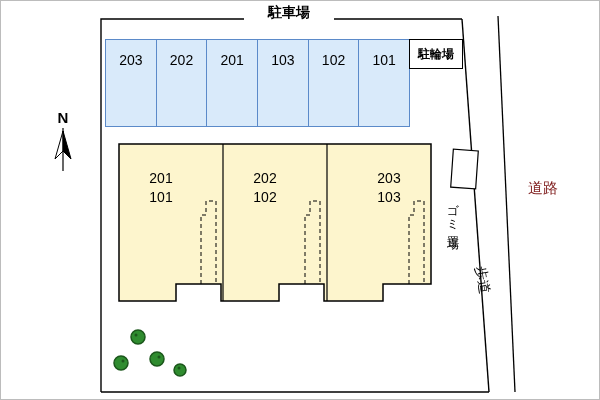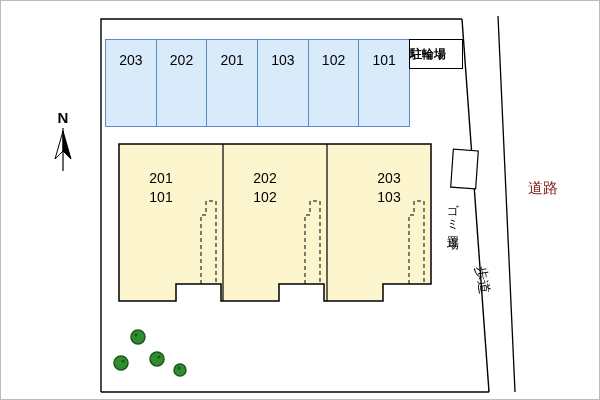--- a/index.html
+++ b/index.html
@@ -6,21 +6,21 @@
   body { font-family:"Liberation Sans","DejaVu Sans",sans-serif; background:#fff; }
   .canvas { position:relative; width:600px; height:400px; background:#fff; border:1px solid #bcbcbc; overflow:hidden; }
   .layer { position:absolute; left:0; top:0; z-index:1; }
   .parking-title { position:absolute; top:3px; left:243px; width:90px; text-align:center;
     font-weight:bold; font-size:14px; background:#fff; padding:0 2px; z-index:3; }
   .stalls { position:absolute; left:104px; top:38px; width:305px; height:88px; display:flex; z-index:2; }
   .stall { flex:1 1 0; background:#d9eafa; border:1px solid #5b8ac9; margin-left:-1px;
     text-align:center; padding-top:12px; font-size:14px; color:#000; }
   .stall:first-child { margin-left:0; }
   .bike-box { position:absolute; left:408px; top:38px; width:54px; height:30px; background:#fff;
-    border:1px solid #000; font-size:12px; font-weight:bold; line-height:28px; z-index:2; }
+    border:1px solid #000; font-size:12px; font-weight:bold; text-align:center; line-height:28px; z-index:2; }
   .unit-label { position:absolute; width:60px; text-align:center; font-size:14px; line-height:19px; z-index:2; color:#000; }
   .unit-label span { display:block; }
   .u1 { left:130px; top:168px; }
   .u2 { left:234px; top:168px; }
   .u3 { left:358px; top:168px; }
   .garbage-label { position:absolute; left:443px; top:194px; writing-mode:vertical-rl;
     font-size:12px; letter-spacing:2px; z-index:2; color:#000; }
   .road-label { position:absolute; left:527px; top:178px; font-size:15px; z-index:2; color:#7f1d1d; }
   .sidewalk-label { position:absolute; left:467px; top:270px; font-size:14px;
     transform:rotate(80deg); transform-origin:center; z-index:2; color:#000; }
@@ -58,20 +58,21 @@
       <circle cx="120" cy="362" r="7" fill="#2f8c2f" stroke="#1b571b" stroke-width="1.5"></circle>
       <circle cx="156" cy="358" r="7" fill="#2f8c2f" stroke="#1b571b" stroke-width="1.5"></circle>
       <circle cx="179" cy="369" r="6" fill="#2f8c2f" stroke="#1b571b" stroke-width="1.5"></circle>
       <circle cx="135" cy="334" r="1.5" fill="#1b571b"></circle>
       <circle cx="122" cy="360" r="1.5" fill="#1b571b"></circle>
       <circle cx="158" cy="356" r="1.5" fill="#1b571b"></circle>
       <circle cx="178" cy="367" r="1.5" fill="#1b571b"></circle>
     </g>
   </svg>
 
+  <div class="parking-title">駐車場</div>
 
   <div class="stalls">
     <div class="stall"><span>203</span></div>
     <div class="stall"><span>202</span></div>
     <div class="stall"><span>201</span></div>
     <div class="stall"><span>103</span></div>
     <div class="stall"><span>102</span></div>
     <div class="stall"><span>101</span></div>
   </div>
 

